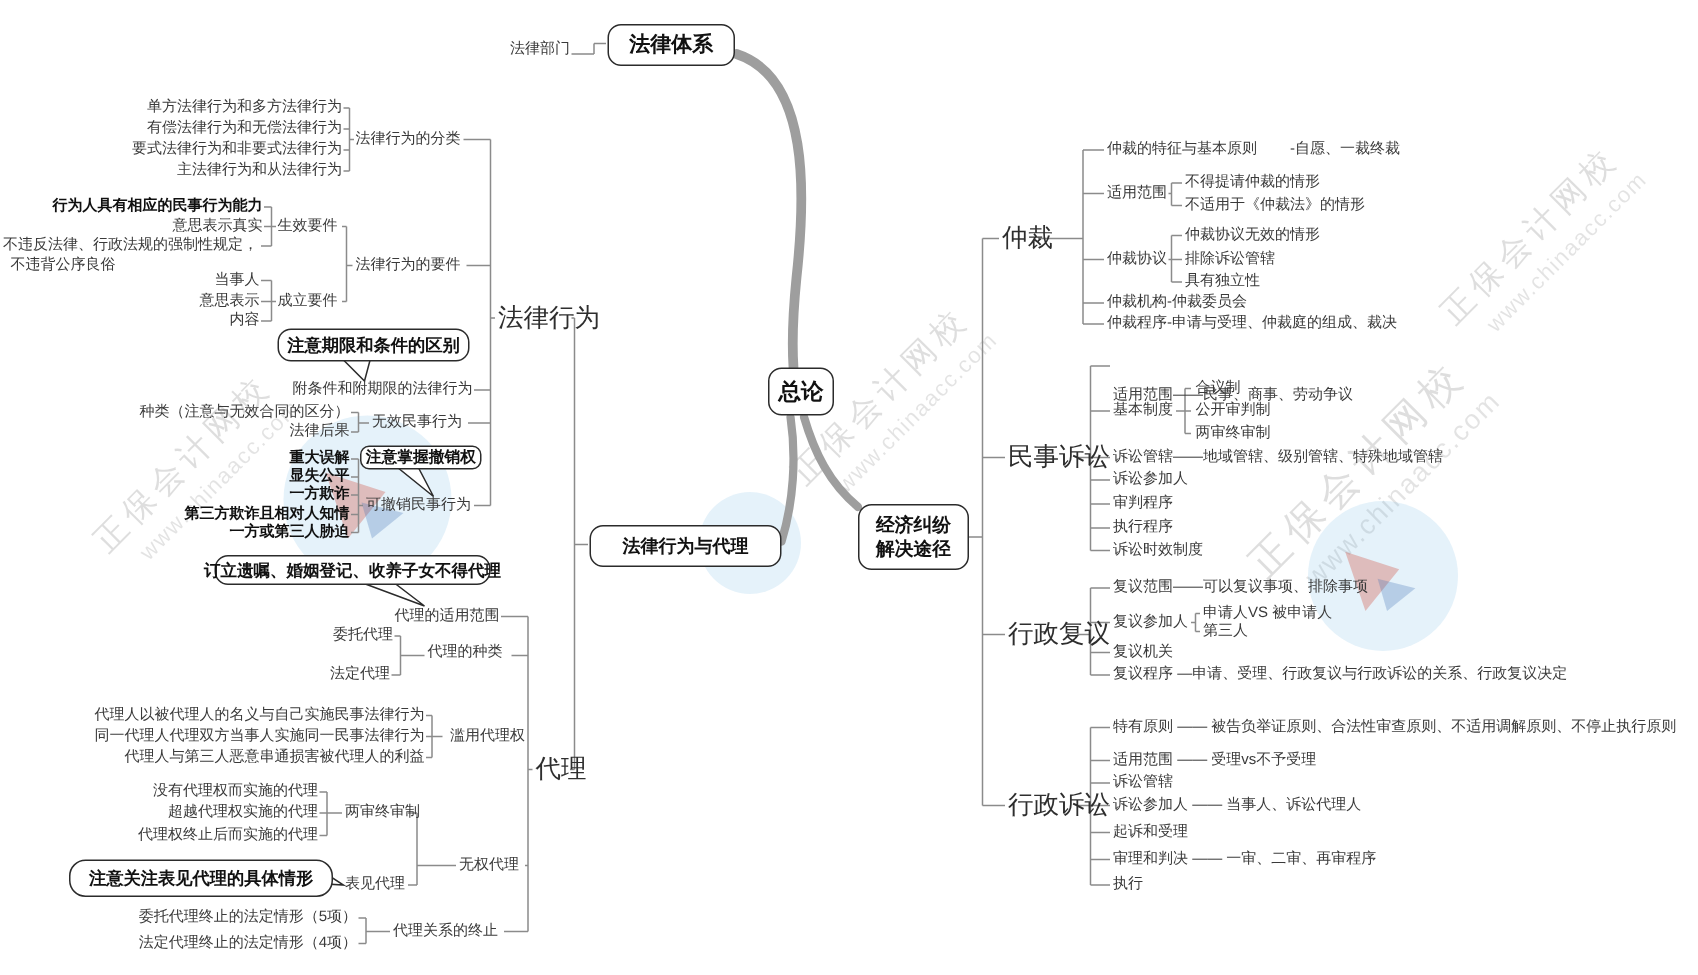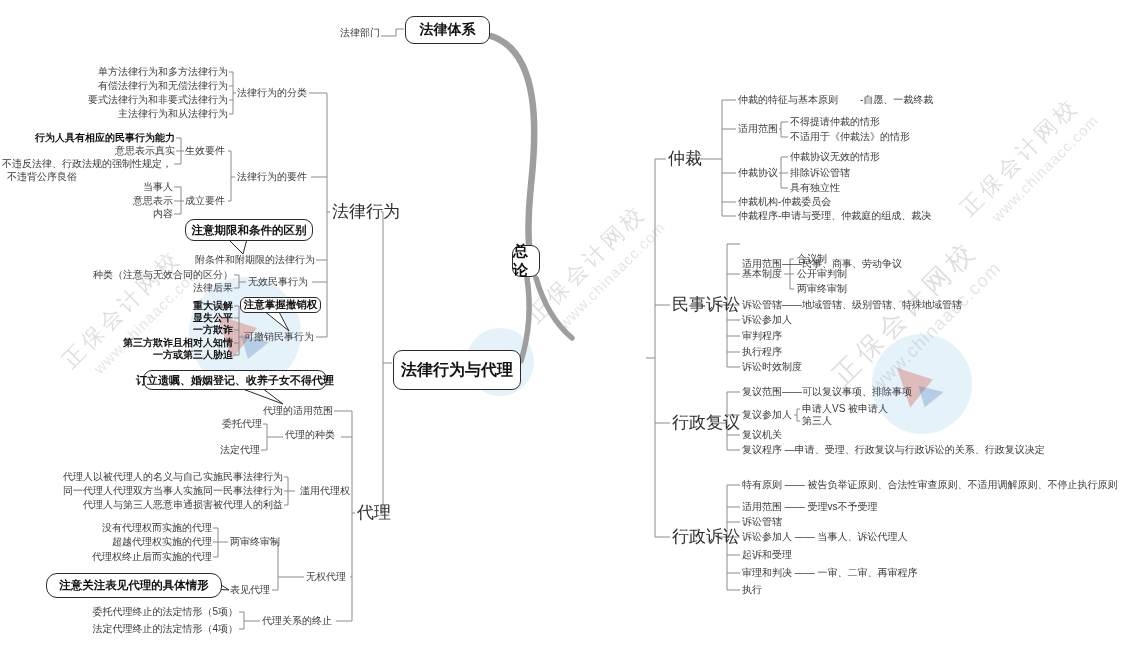--- a/index.html
+++ b/index.html
@@ -193,28 +193,32 @@
       <div class="lbl branch" style="top: 530px; left: 672px;">行政诉讼</div>
       <div class="lbl" style="top: 479px; left: 742px;">特有原则 —— 被告负举证原则、合法性审查原则、不适用调解原则、不停止执行原则</div>
       <div class="lbl" style="top: 501px; left: 742px;">适用范围 —— 受理vs不予受理</div>
       <div class="lbl" style="top: 516px; left: 742px;">诉讼管辖</div>
       <div class="lbl" style="top: 531px; left: 742px;">诉讼参加人 —— 当事人、诉讼代理人</div>
       <div class="lbl" style="top: 549px; left: 742px;">起诉和受理</div>
       <div class="lbl" style="top: 567px; left: 742px;">审理和判决 —— 一审、二审、再审程序</div>
       <div class="lbl" style="top: 584px; left: 742px;">执行</div>
     </div>
 
-  <div class="box" style="left:512px;top:245px;width:28px;height:32px;font-size:15px;">
+  <div class="box" style="left:512px;top:245px;width:44px;height:32px;font-size:15px;">
     <span>总论</span>
   </div>
   <div class="box" style="left:405px;top:16px;width:85px;height:28px;font-size:14px;">
     <span>法律体系</span>
   </div>
-  <div class="box" style="left:393px;top:350px;width:128px;height:40px;font-size:16px;">
+  <div class="box" style="left:393px;top:350px;width:128px;height:28px;font-size:12px;">
     <span>法律行为与代理</span>
+  </div>
+  <div class="box" style="left:572px;top:336px;width:74px;height:44px;font-size:12.5px;line-height:16px;">
+    <span>经济纠纷</span>
+    <span>解决途径</span>
   </div>
 
   <div class="callout" style="left:185px;top:219px;width:128px;height:22px;font-size:11.5px;">
     <span>注意期限和条件的区别</span>
   </div>
   <div class="callout" style="left:240px;top:297px;width:81px;height:16px;font-size:10.5px;border-radius:6px;">
     <span>注意掌握撤销权</span>
   </div>
   <div class="callout" style="left:143px;top:370px;width:184px;height:20px;font-size:11px;">
     <span>订立遗嘱、婚姻登记、收养子女不得代理</span>

